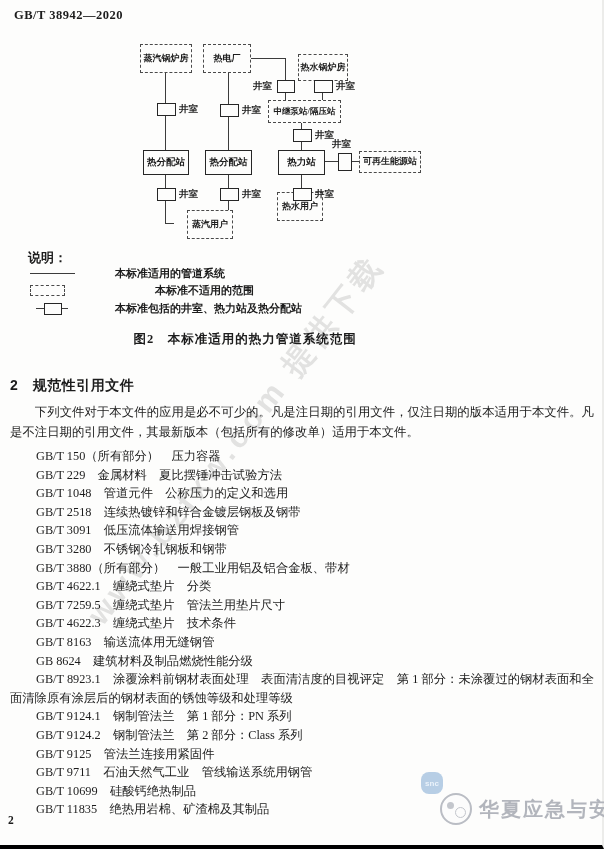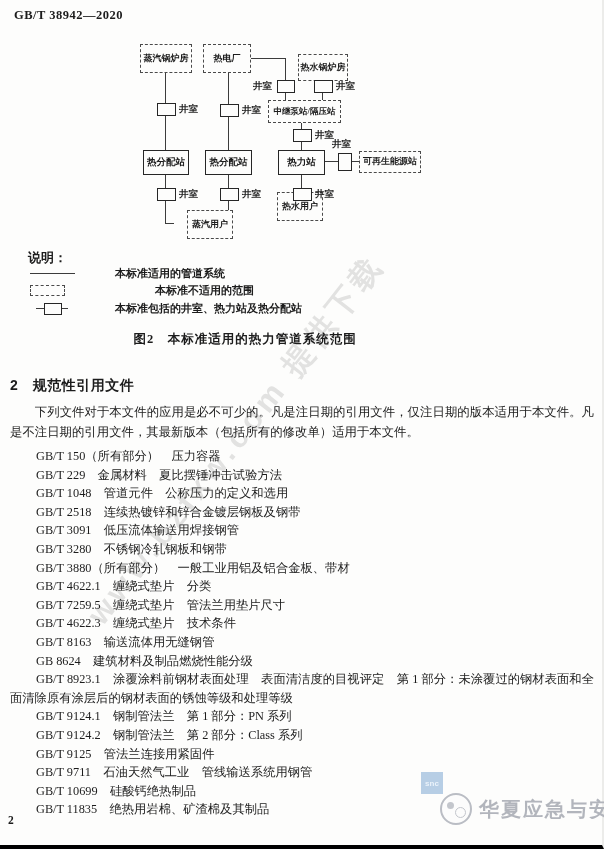--- a/index.html
+++ b/index.html
@@ -48,21 +48,21 @@
   .sec-heading{position:absolute;left:10px;top:377px;font-size:14px;font-weight:bold;
                font-family:"Liberation Sans","DejaVu Sans",sans-serif;letter-spacing:.5px;z-index:2;}
   .intro{position:absolute;left:10px;top:403px;width:584px;font-size:12.4px;line-height:19.5px;
          text-indent:2em;text-align:justify;z-index:2;}
   .ref-list{position:absolute;left:10px;top:447px;width:584px;font-size:12.3px;line-height:18.6px;z-index:2;}
   .ref-item{text-indent:26px;text-align:justify;}
 
   .page-number{position:absolute;left:8px;top:814px;font-size:11.5px;font-weight:600;z-index:2;}
 
   
-  .snc-badge{position:absolute;left:421px;top:772px;width:22px;height:22px;border-radius:0;
+  .snc-badge{position:absolute;left:421px;top:772px;width:22px;height:22px;border-radius:8px;
              background:#b7cee5;color:#eaf2fa;font-size:8px;font-weight:bold;
              display:flex;align-items:center;justify-content:center;
              font-family:"Liberation Sans","DejaVu Sans",sans-serif;z-index:1;}
   .footer-logo{position:absolute;left:440px;top:793px;display:flex;align-items:center;z-index:1;}
   .logo-emblem{width:28px;height:28px;border-radius:50%;border:2.5px solid #babdc4;position:relative;background:#fcfcfc;}
   .logo-emblem::before{content:"";position:absolute;left:5px;top:7px;width:7px;height:7px;border-radius:50%;background:#c3c6cc;}
   .logo-emblem::after{content:"";position:absolute;right:4px;bottom:5px;width:9px;height:9px;border-radius:50%;border:1.6px solid #c3c6cc;}
   .logo-text{margin-left:7px;font-size:20px;font-weight:bold;color:#b2b5bc;letter-spacing:2px;
              font-family:"Liberation Sans","DejaVu Sans",sans-serif;white-space:nowrap;}
 </style>

